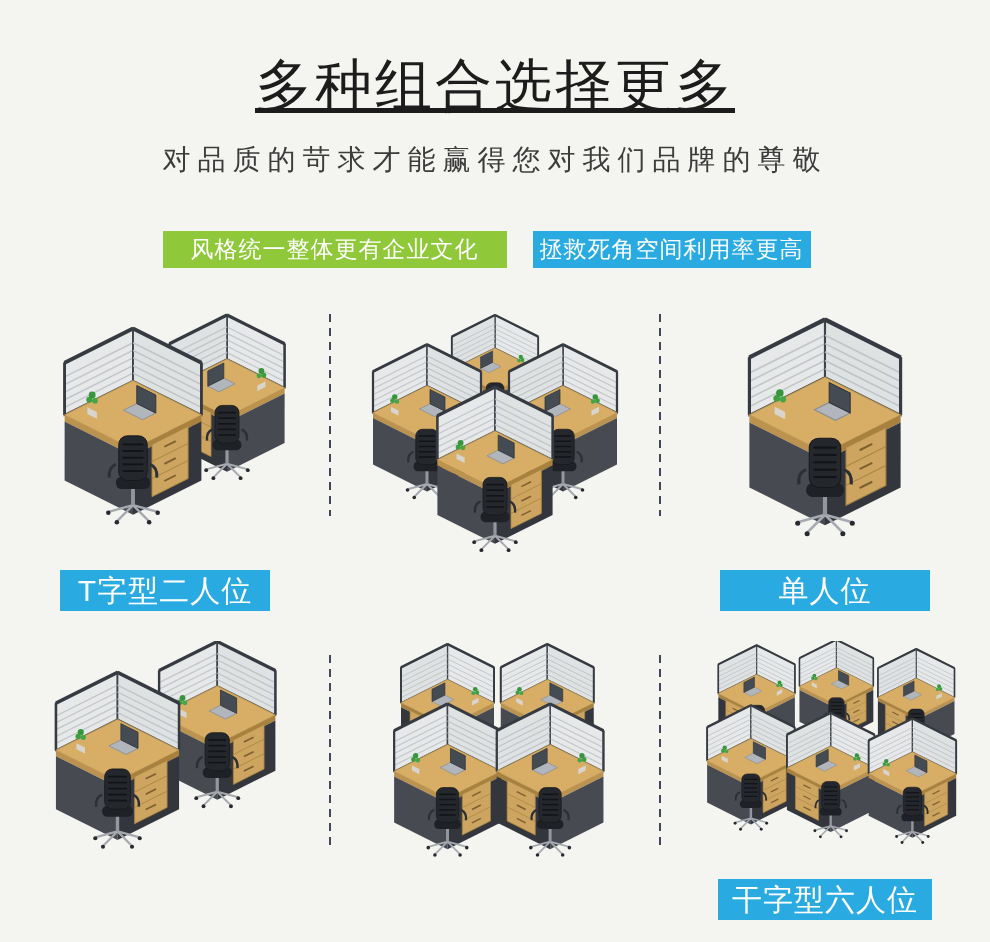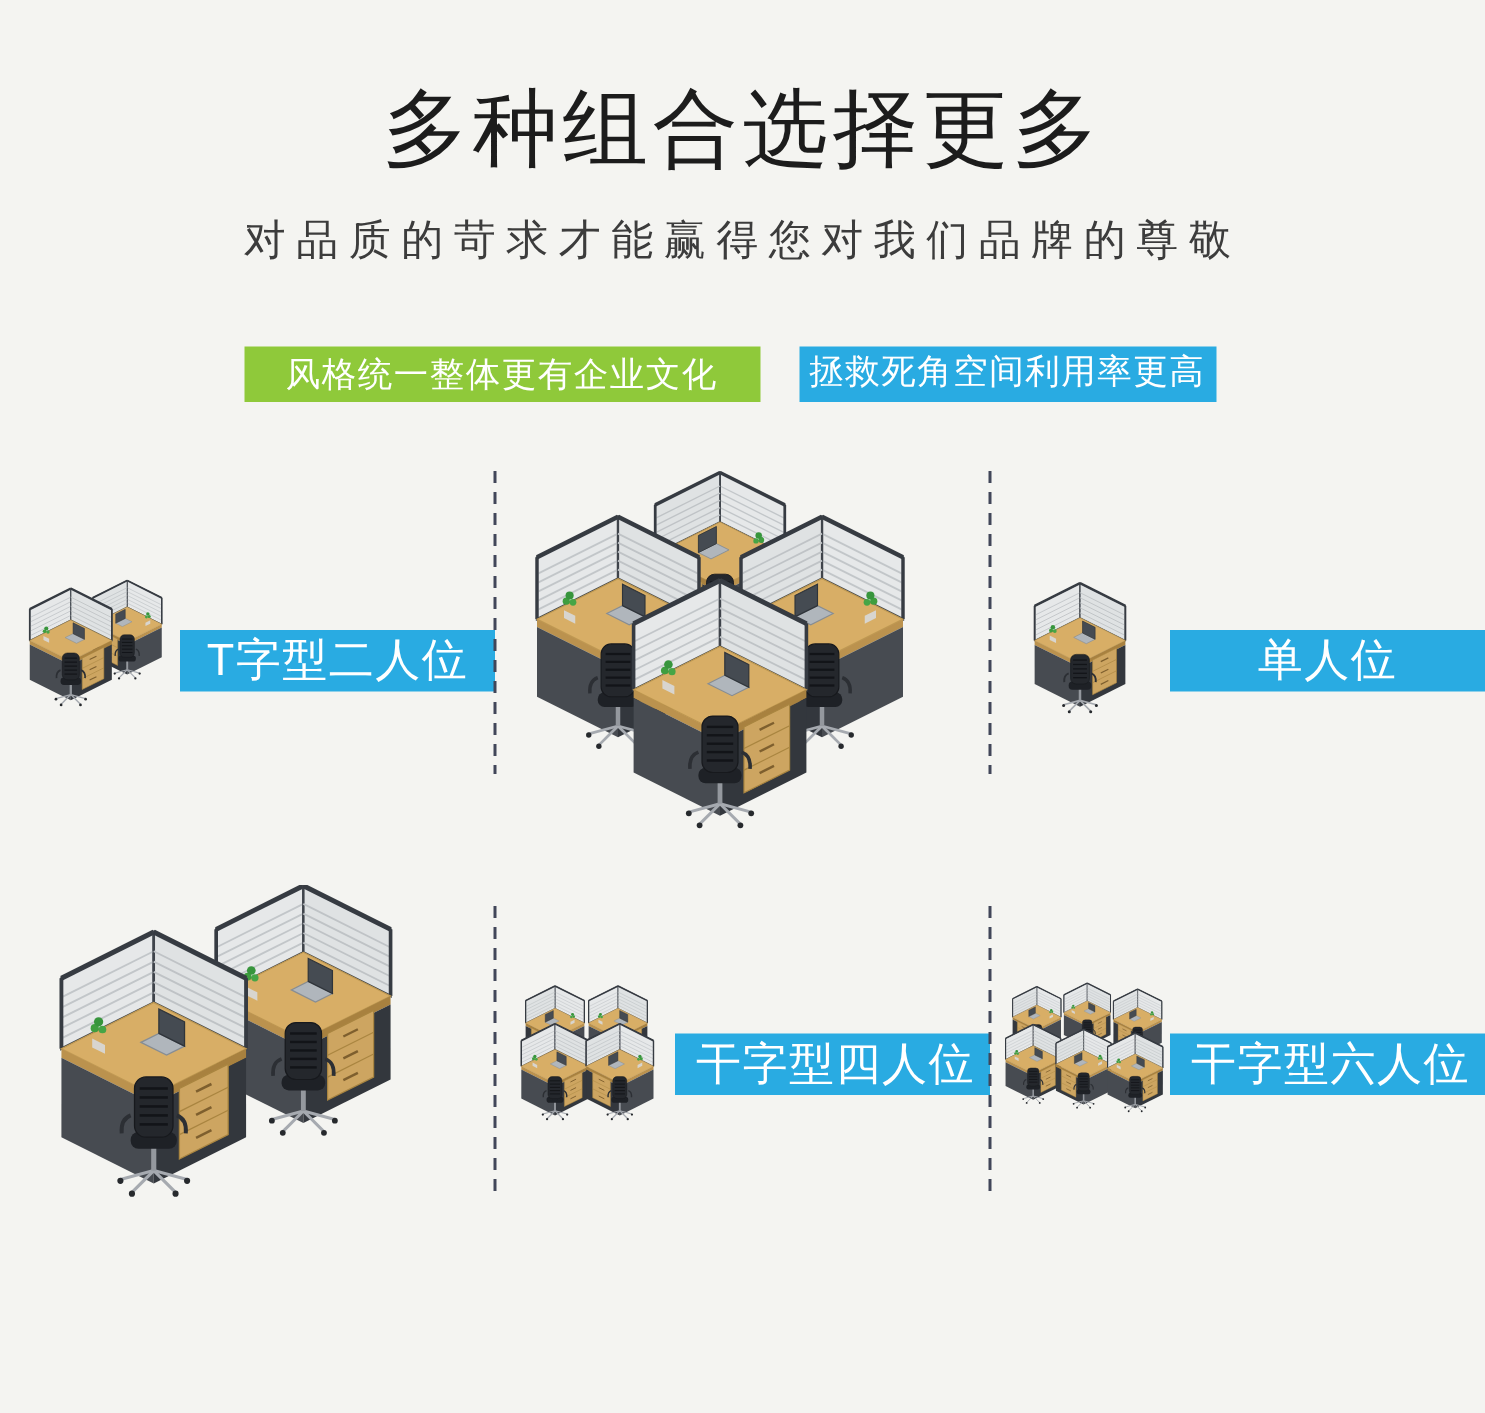--- a/index.html
+++ b/index.html
@@ -8,47 +8,47 @@
     background:#f4f4f1;
     font-family:"Liberation Sans","DejaVu Sans",sans-serif;
     overflow:hidden;
   }
   .page { position:relative; width:990px; height:942px; }
 
   .title {
     margin:0; padding-top:48px;
     text-align:center;
     font-size:57px; font-weight:300;
-    color:#1c1c1c; letter-spacing:3px;
+    color:#1c1c1c; letter-spacing:3px;text-decoration:underline;
   }
   .subtitle {
     margin-top:16px;
     text-align:center;
     font-size:28px; color:#3c3c3c;
     letter-spacing:7px;
   }
 
   .banners {
     margin-top:52px;
     display:flex; justify-content:center; align-items:center;
   }
   .banner {
     height:37px; line-height:37px;
     color:#ffffff; font-size:23px; letter-spacing:1px;
     text-align:center; white-space:nowrap;
   }
   .banner-0 { width:344px; margin-right:26px; }
-  .banner-1 { width:278px; margin-right:17px;font-family:Liberation Mono, monospace; }
+  .banner-1 { width:278px; margin-right:17px; }
   .banner-2 { width:278px; }
 
   .row { position:relative; }
   .row1 { margin-top:42px; }
   .row2 { margin-top:30px; }
   .cells { position:relative; display:flex; width:990px; }
-  .cell { width:330px; display:flex; align-items:center; }
+  .cell { width:330px; display:flex; flex-direction:column; align-items:center; }
   .fig { width:300px; }
   .row1 .fig { height:250px; }
   .row2 .fig { height:228px; }
   .fig svg { display:block; }
 
   .plabel {
     margin-top:10px;
     min-width:182px; padding:0 14px;
     height:41px; line-height:41px;
     background:var(--label-bg,#29abe2);
@@ -933,21 +933,20 @@
     <line x1="89" y1="112" x2="111" y2="112" stroke="#121418" stroke-width="2"></line>
                     <line x1="89" y1="119" x2="111" y2="119" stroke="#121418" stroke-width="2"></line>
                     <line x1="89" y1="126" x2="111" y2="126" stroke="#121418" stroke-width="2"></line>
                     <line x1="89" y1="133" x2="111" y2="133" stroke="#121418" stroke-width="2"></line>
                     <line x1="89" y1="140" x2="111" y2="140" stroke="#121418" stroke-width="2"></line>
   </g>
 </g>
               </g>
             </svg>
           </div>
-        <div class="plabel">干字型四人位</div>
       </div>
       <div class="cell">
         <div class="fig">
             <svg viewBox="0 0 300 240" width="100%" height="100%" preserveAspectRatio="xMidYMid meet">
               <g transform="translate(162,58) scale(0.54,0.54) translate(-100,-100)">
 <g>
   <polygon points="28,81 100,45 100,-10 28,26" fill="#e6e8e9" stroke="#3f444b" stroke-width="2"></polygon>
   <line x1="28" y1="73" x2="100" y2="37" stroke="#c2c6c9" stroke-width="1.5"></line>
                   <line x1="28" y1="65" x2="100" y2="29" stroke="#c2c6c9" stroke-width="1.5"></line>
                   <line x1="28" y1="57" x2="100" y2="21" stroke="#c2c6c9" stroke-width="1.5"></line>

